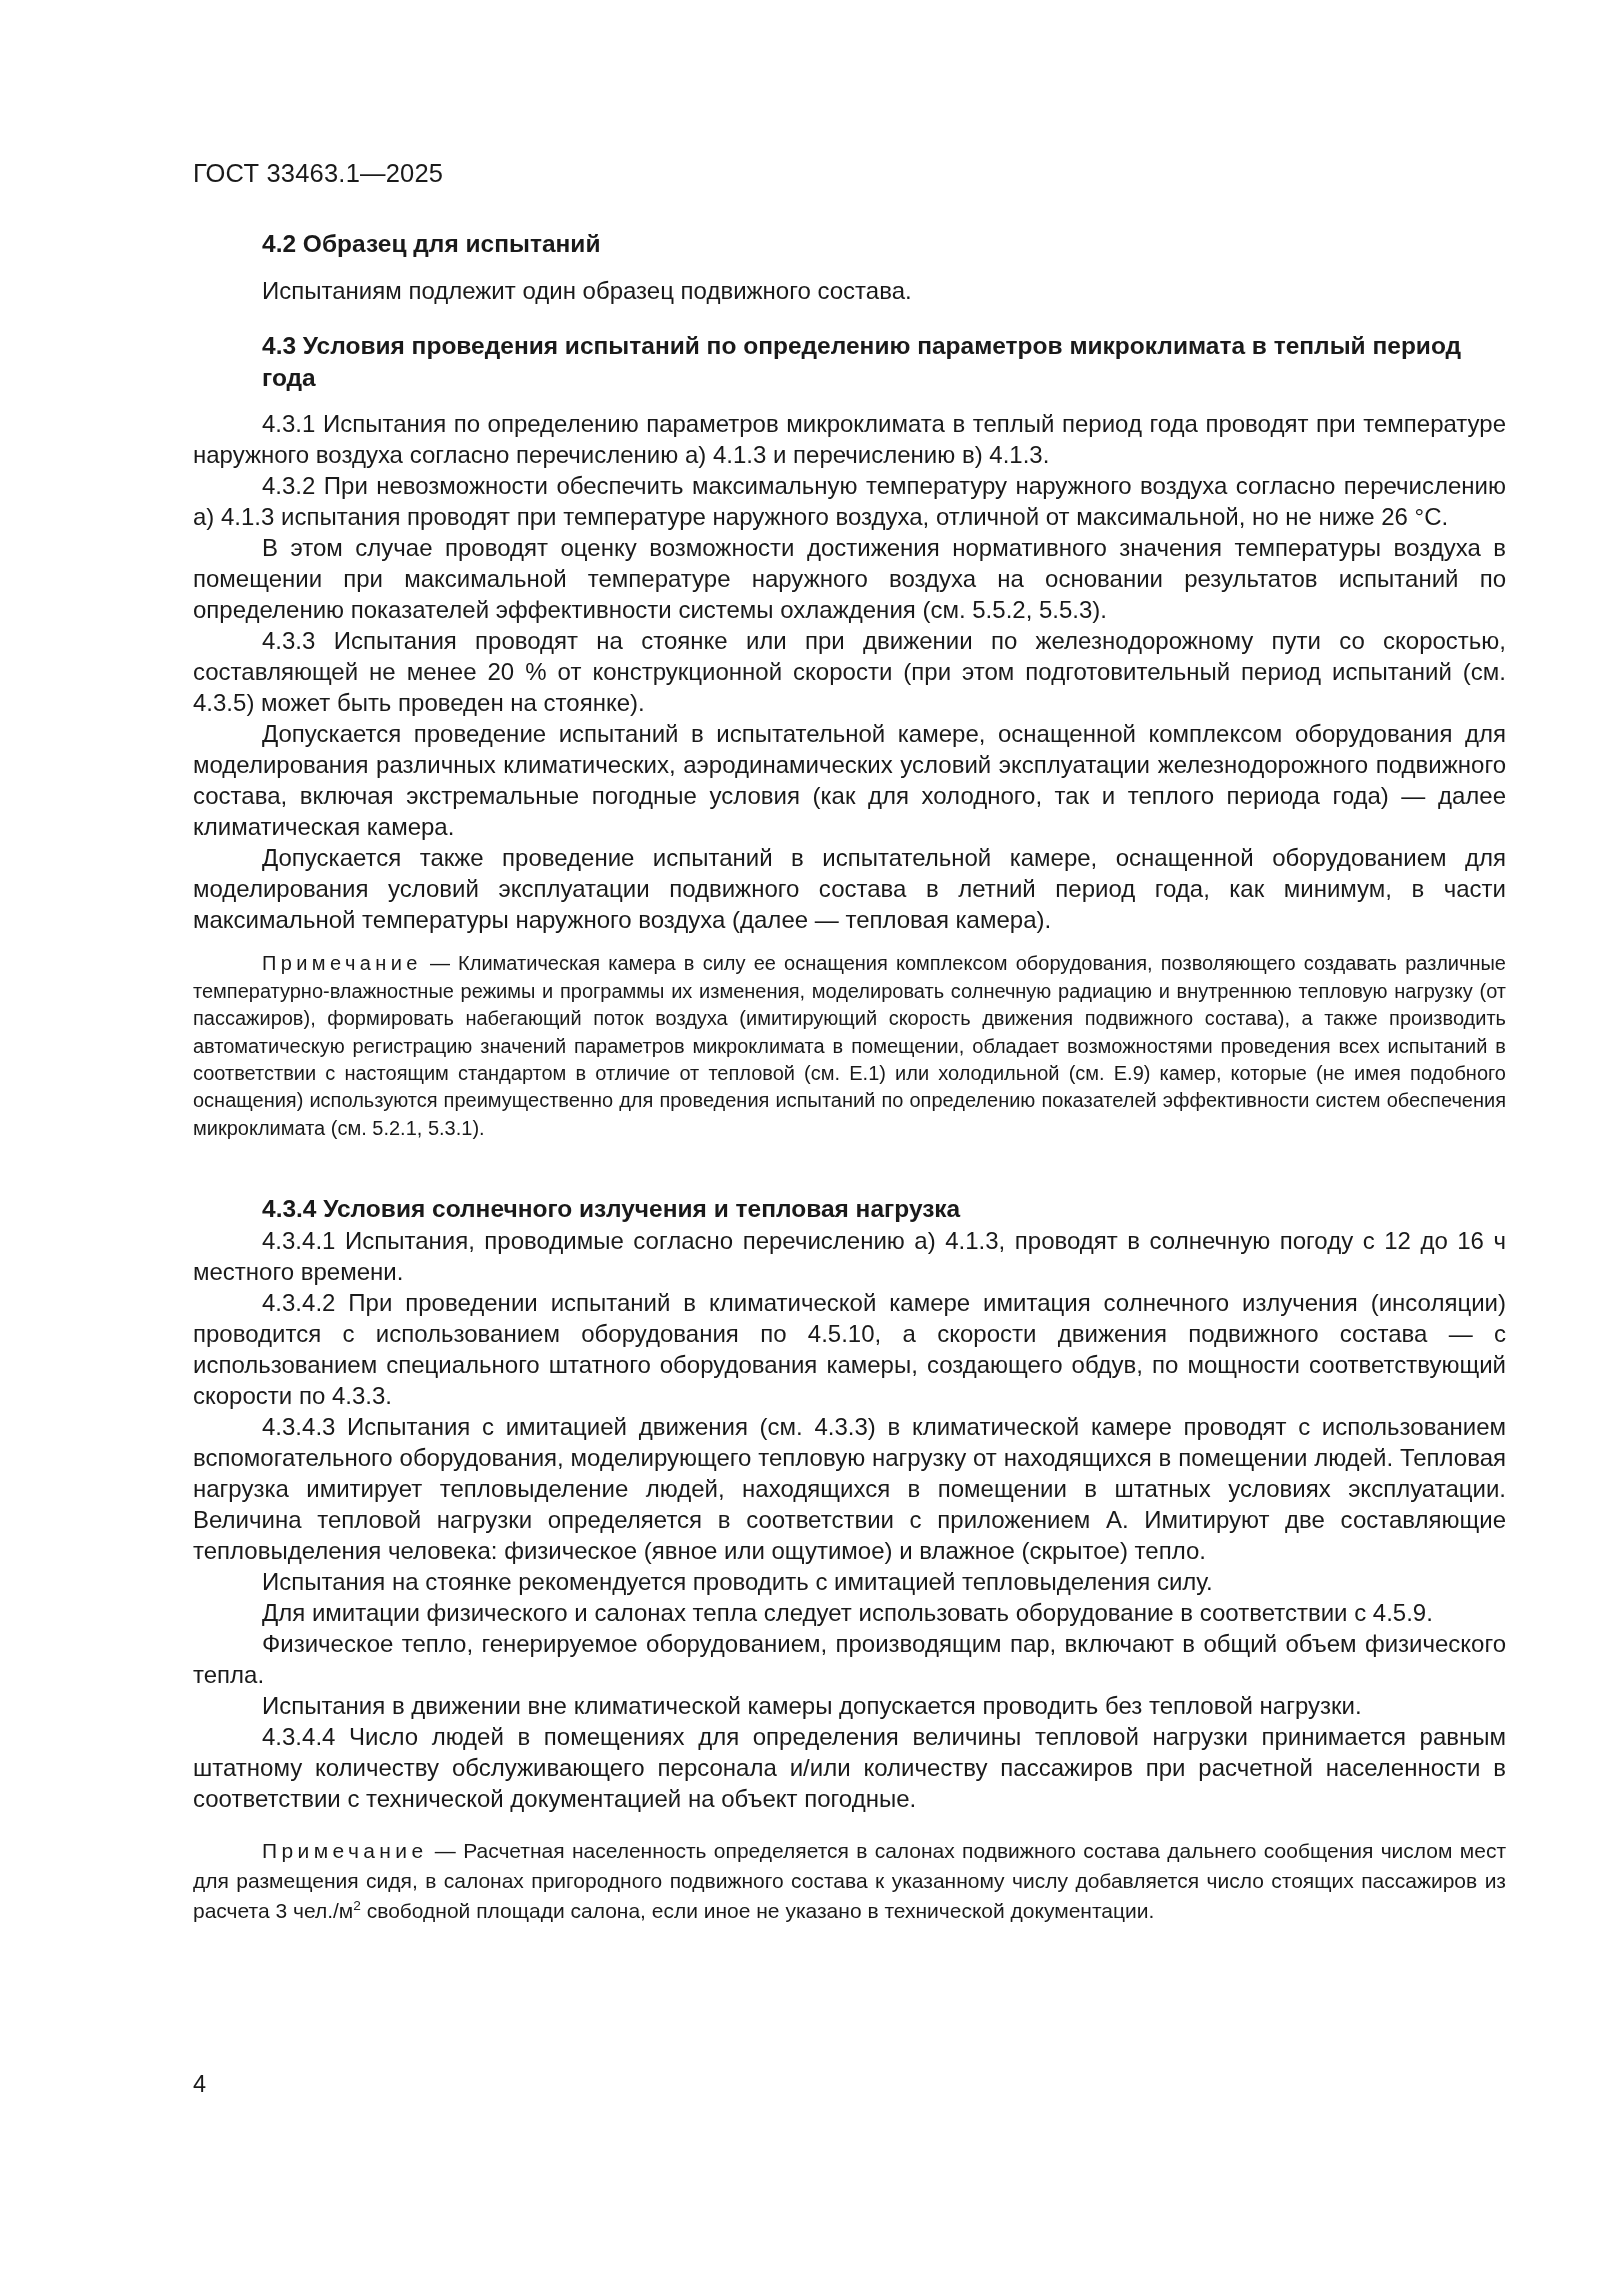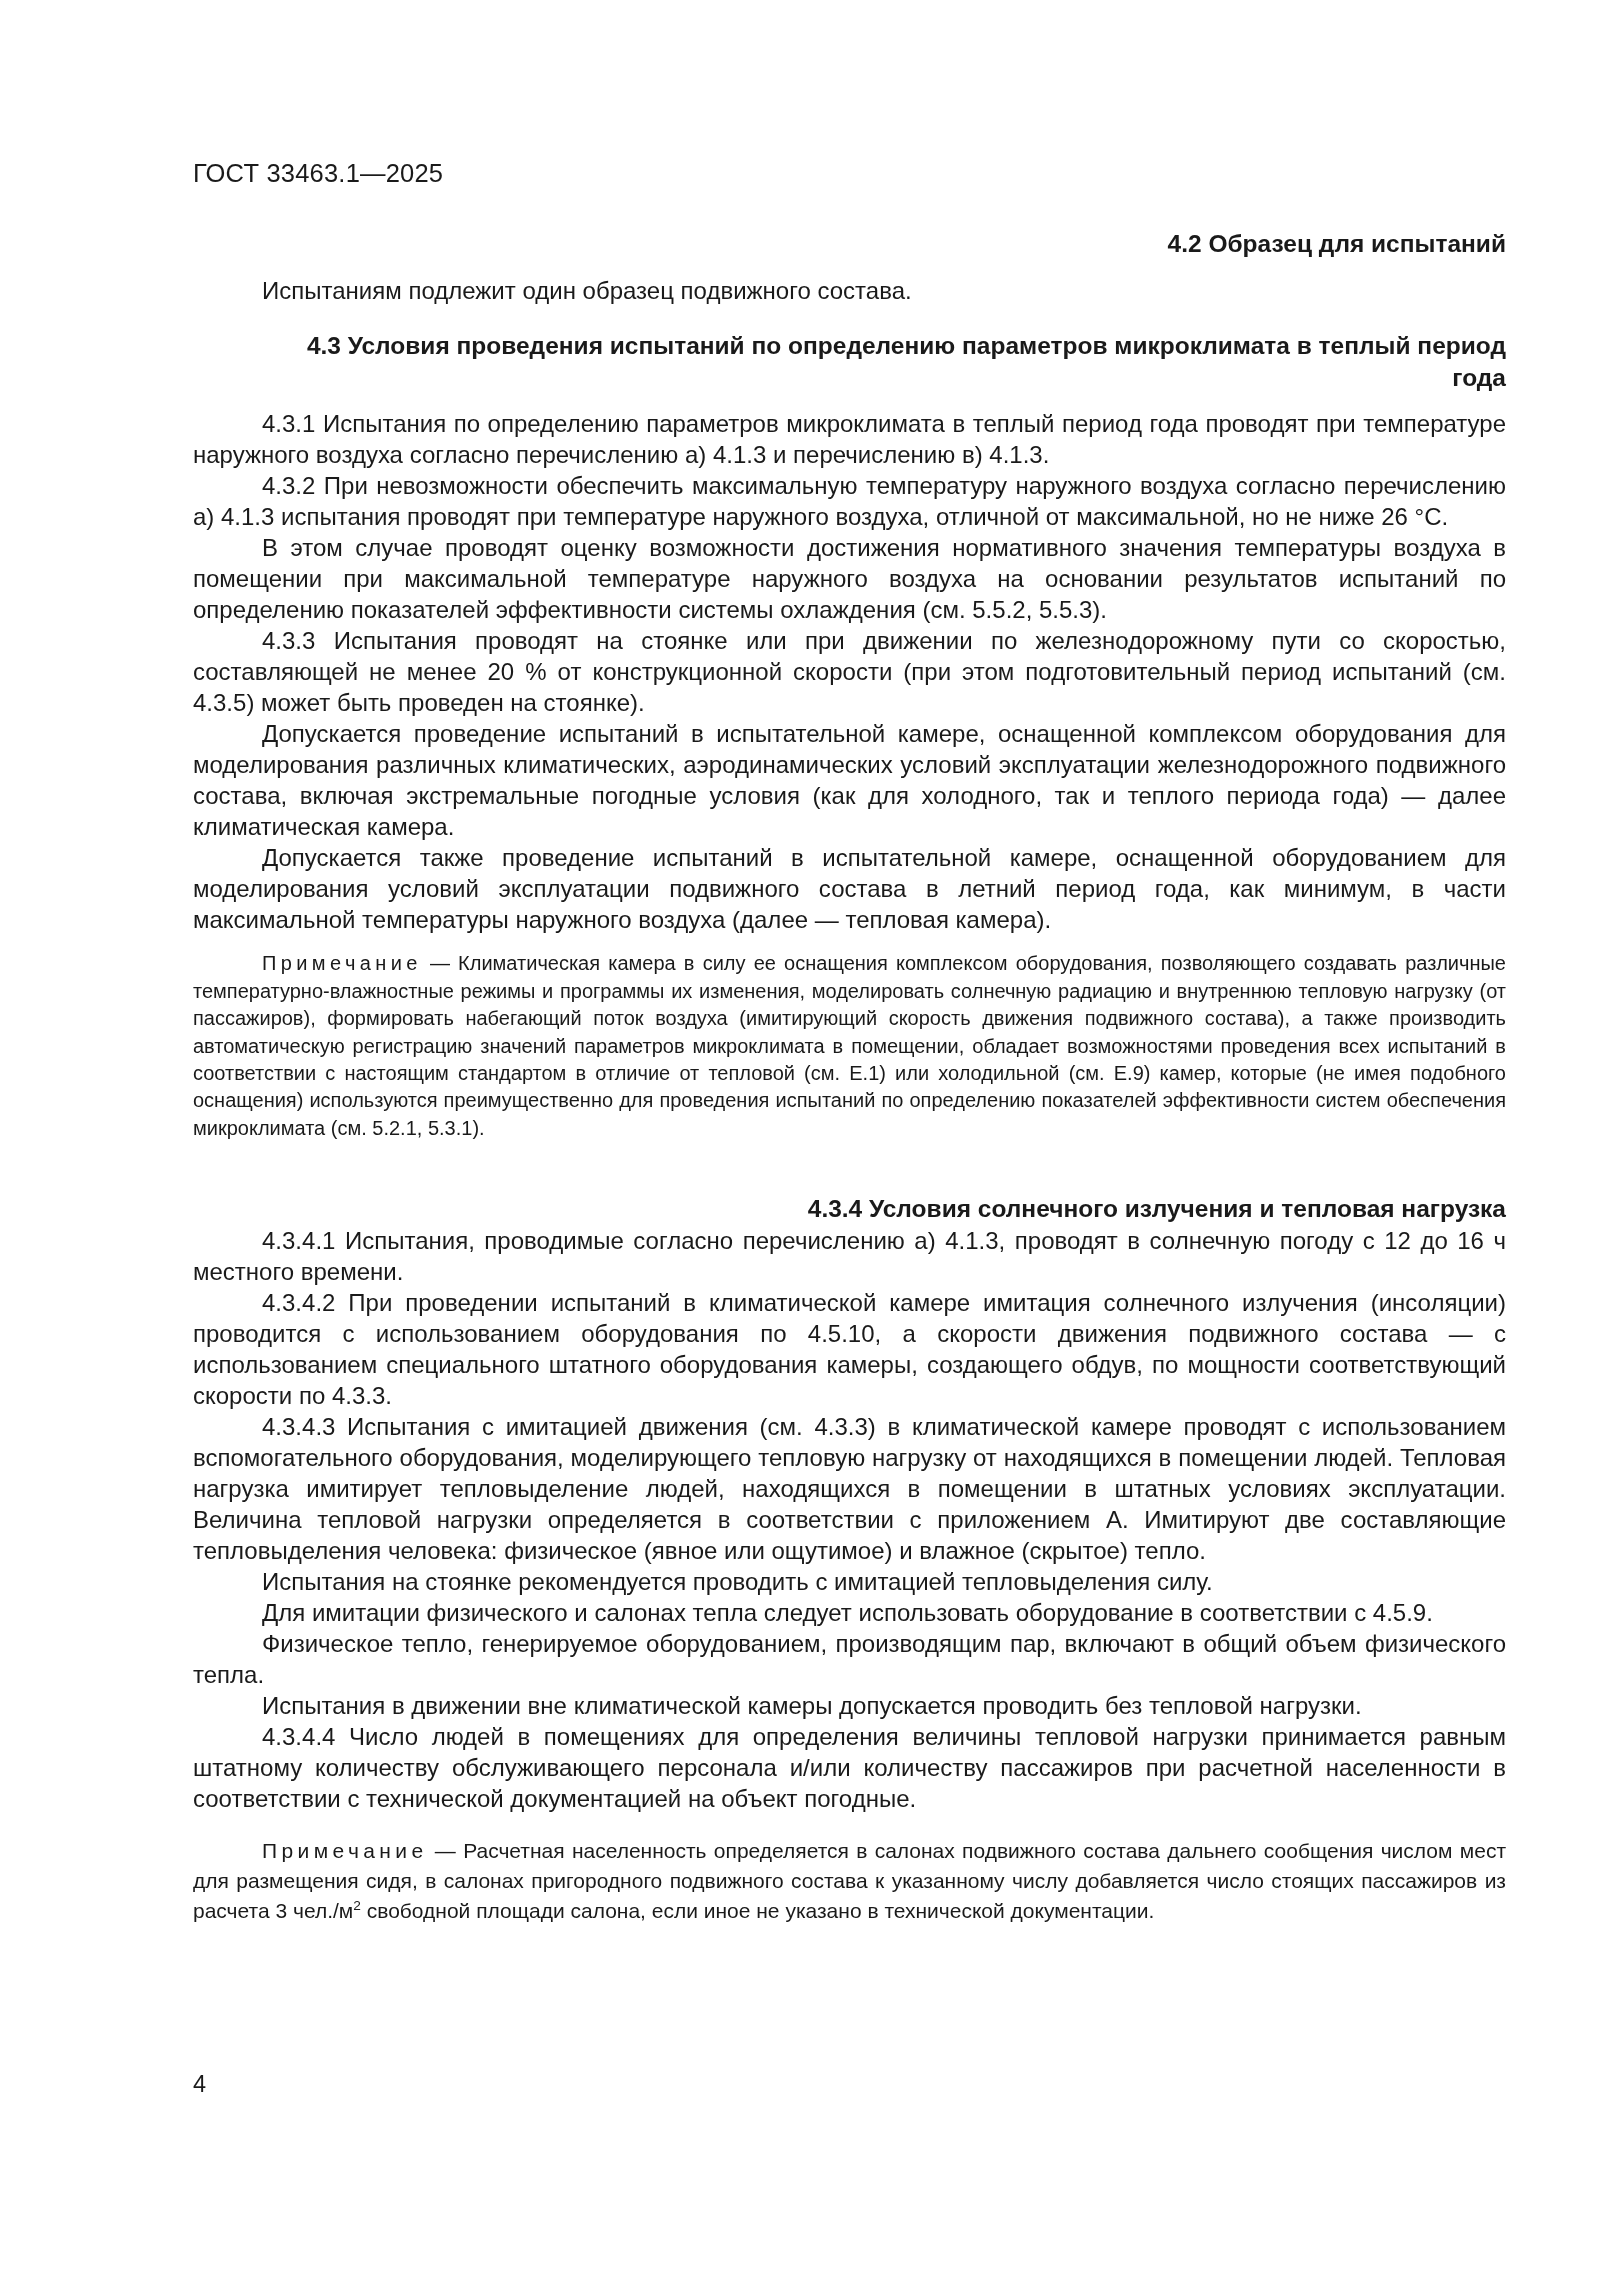--- a/index.html
+++ b/index.html
@@ -1,21 +1,21 @@
 <!DOCTYPE html>
 <html><head>
 <meta charset="utf-8">
 <style>
   html, body { margin: 0; padding: 0; background: #ffffff; }
   body { width: 1621px; height: 2293px; position: relative; overflow: hidden;
          font-family: "Liberation Sans", sans-serif; color: #1a1a1a; }
   .page { position: absolute; left: 193px; top: 0; width: 1313px; }
   .doc-id { position: absolute; top: 147px; left: 0; font-weight: normal; font-size: 25.5px; letter-spacing: 0.2px; margin-top: 12px; }
   .block { position: absolute; left: 0; width: 1313px; }
-  .h { font-weight: bold; font-size: 24.5px; line-height: 32px; padding-left: 69px; text-indent: 0; margin: 0; text-align: right; }
+  .h { font-weight: bold; font-size: 24.5px; line-height: 32px; padding-left: 69px; text-indent: 0; margin: 0; }
   .p { font-size: 24px; line-height: 31px; text-align: justify; text-indent: 69px; margin: 0; }
   .p.noindent-left { padding-left: 69px; text-indent: 0; }
   .note { font-size: 20px; line-height: 27.4px; text-align: justify; text-indent: 69px; margin: 0; }
   .note .lbl { letter-spacing: 4.4px; }
   .page-num { position: absolute; top: 2071px; left: 0; font-size: 23.5px; }
   sup { font-size: 13.7px; line-height: 0; vertical-align: 7.8px; }
 </style>
 </head>
 <body>
 

